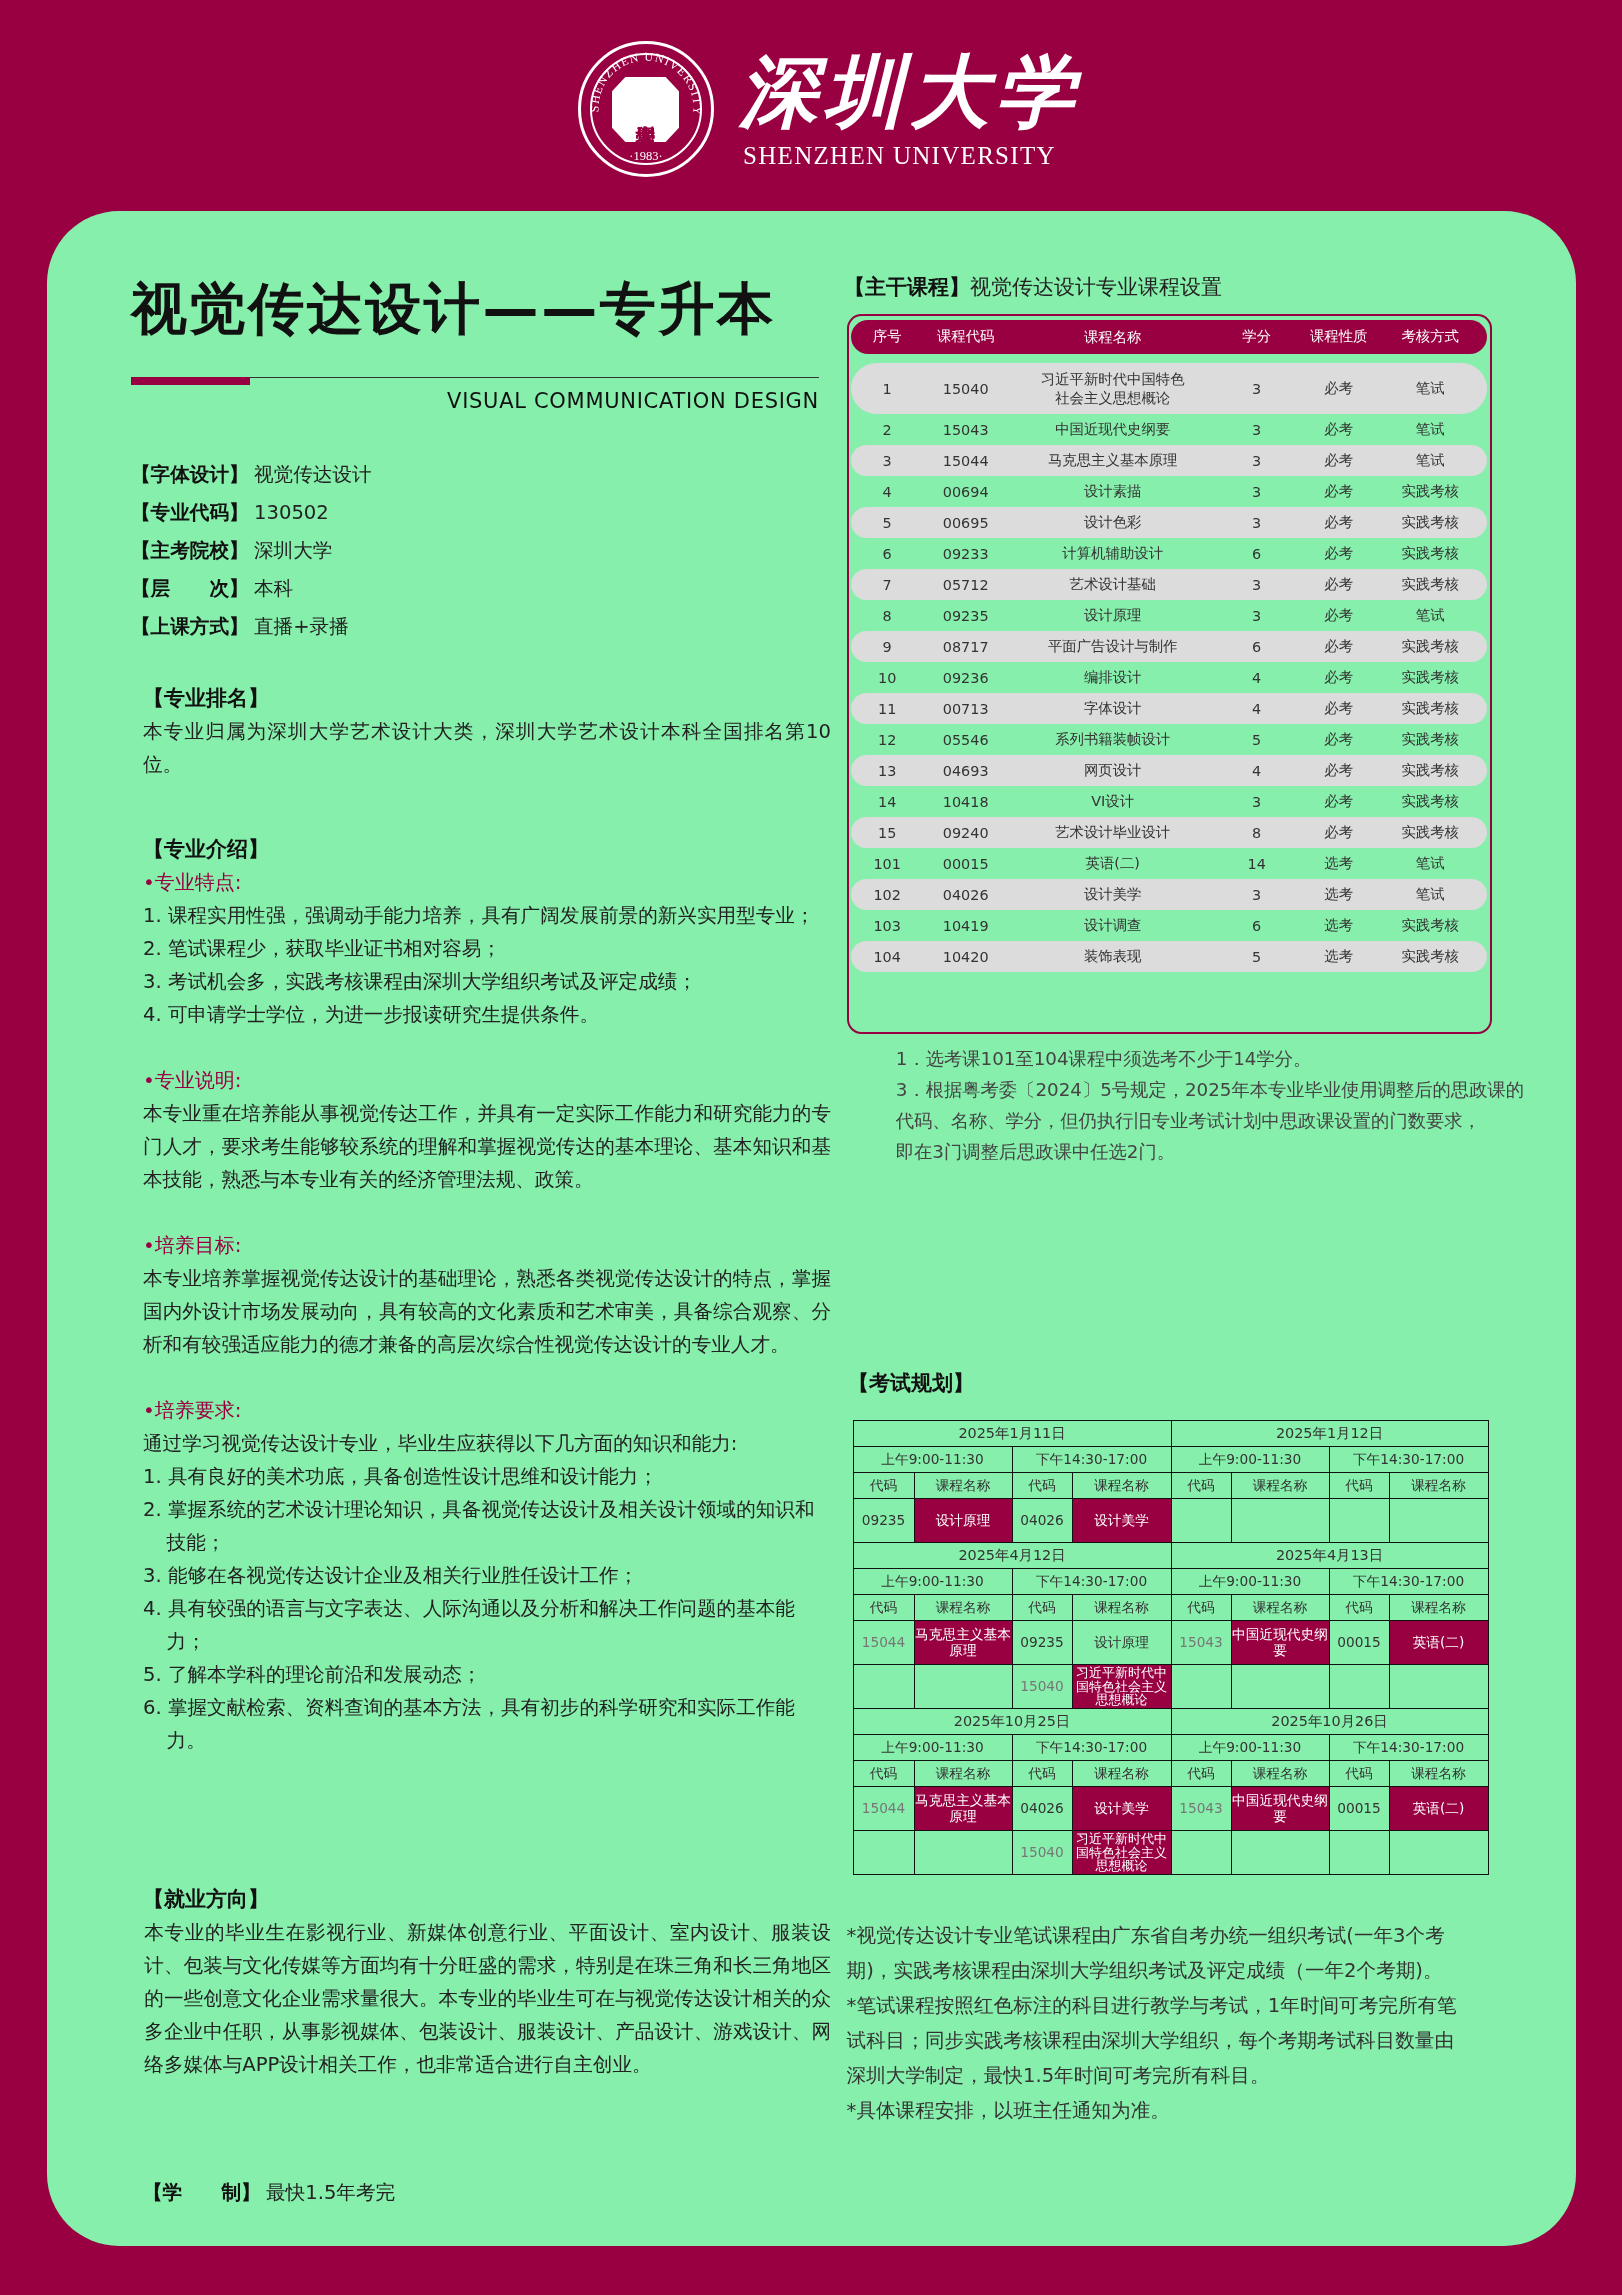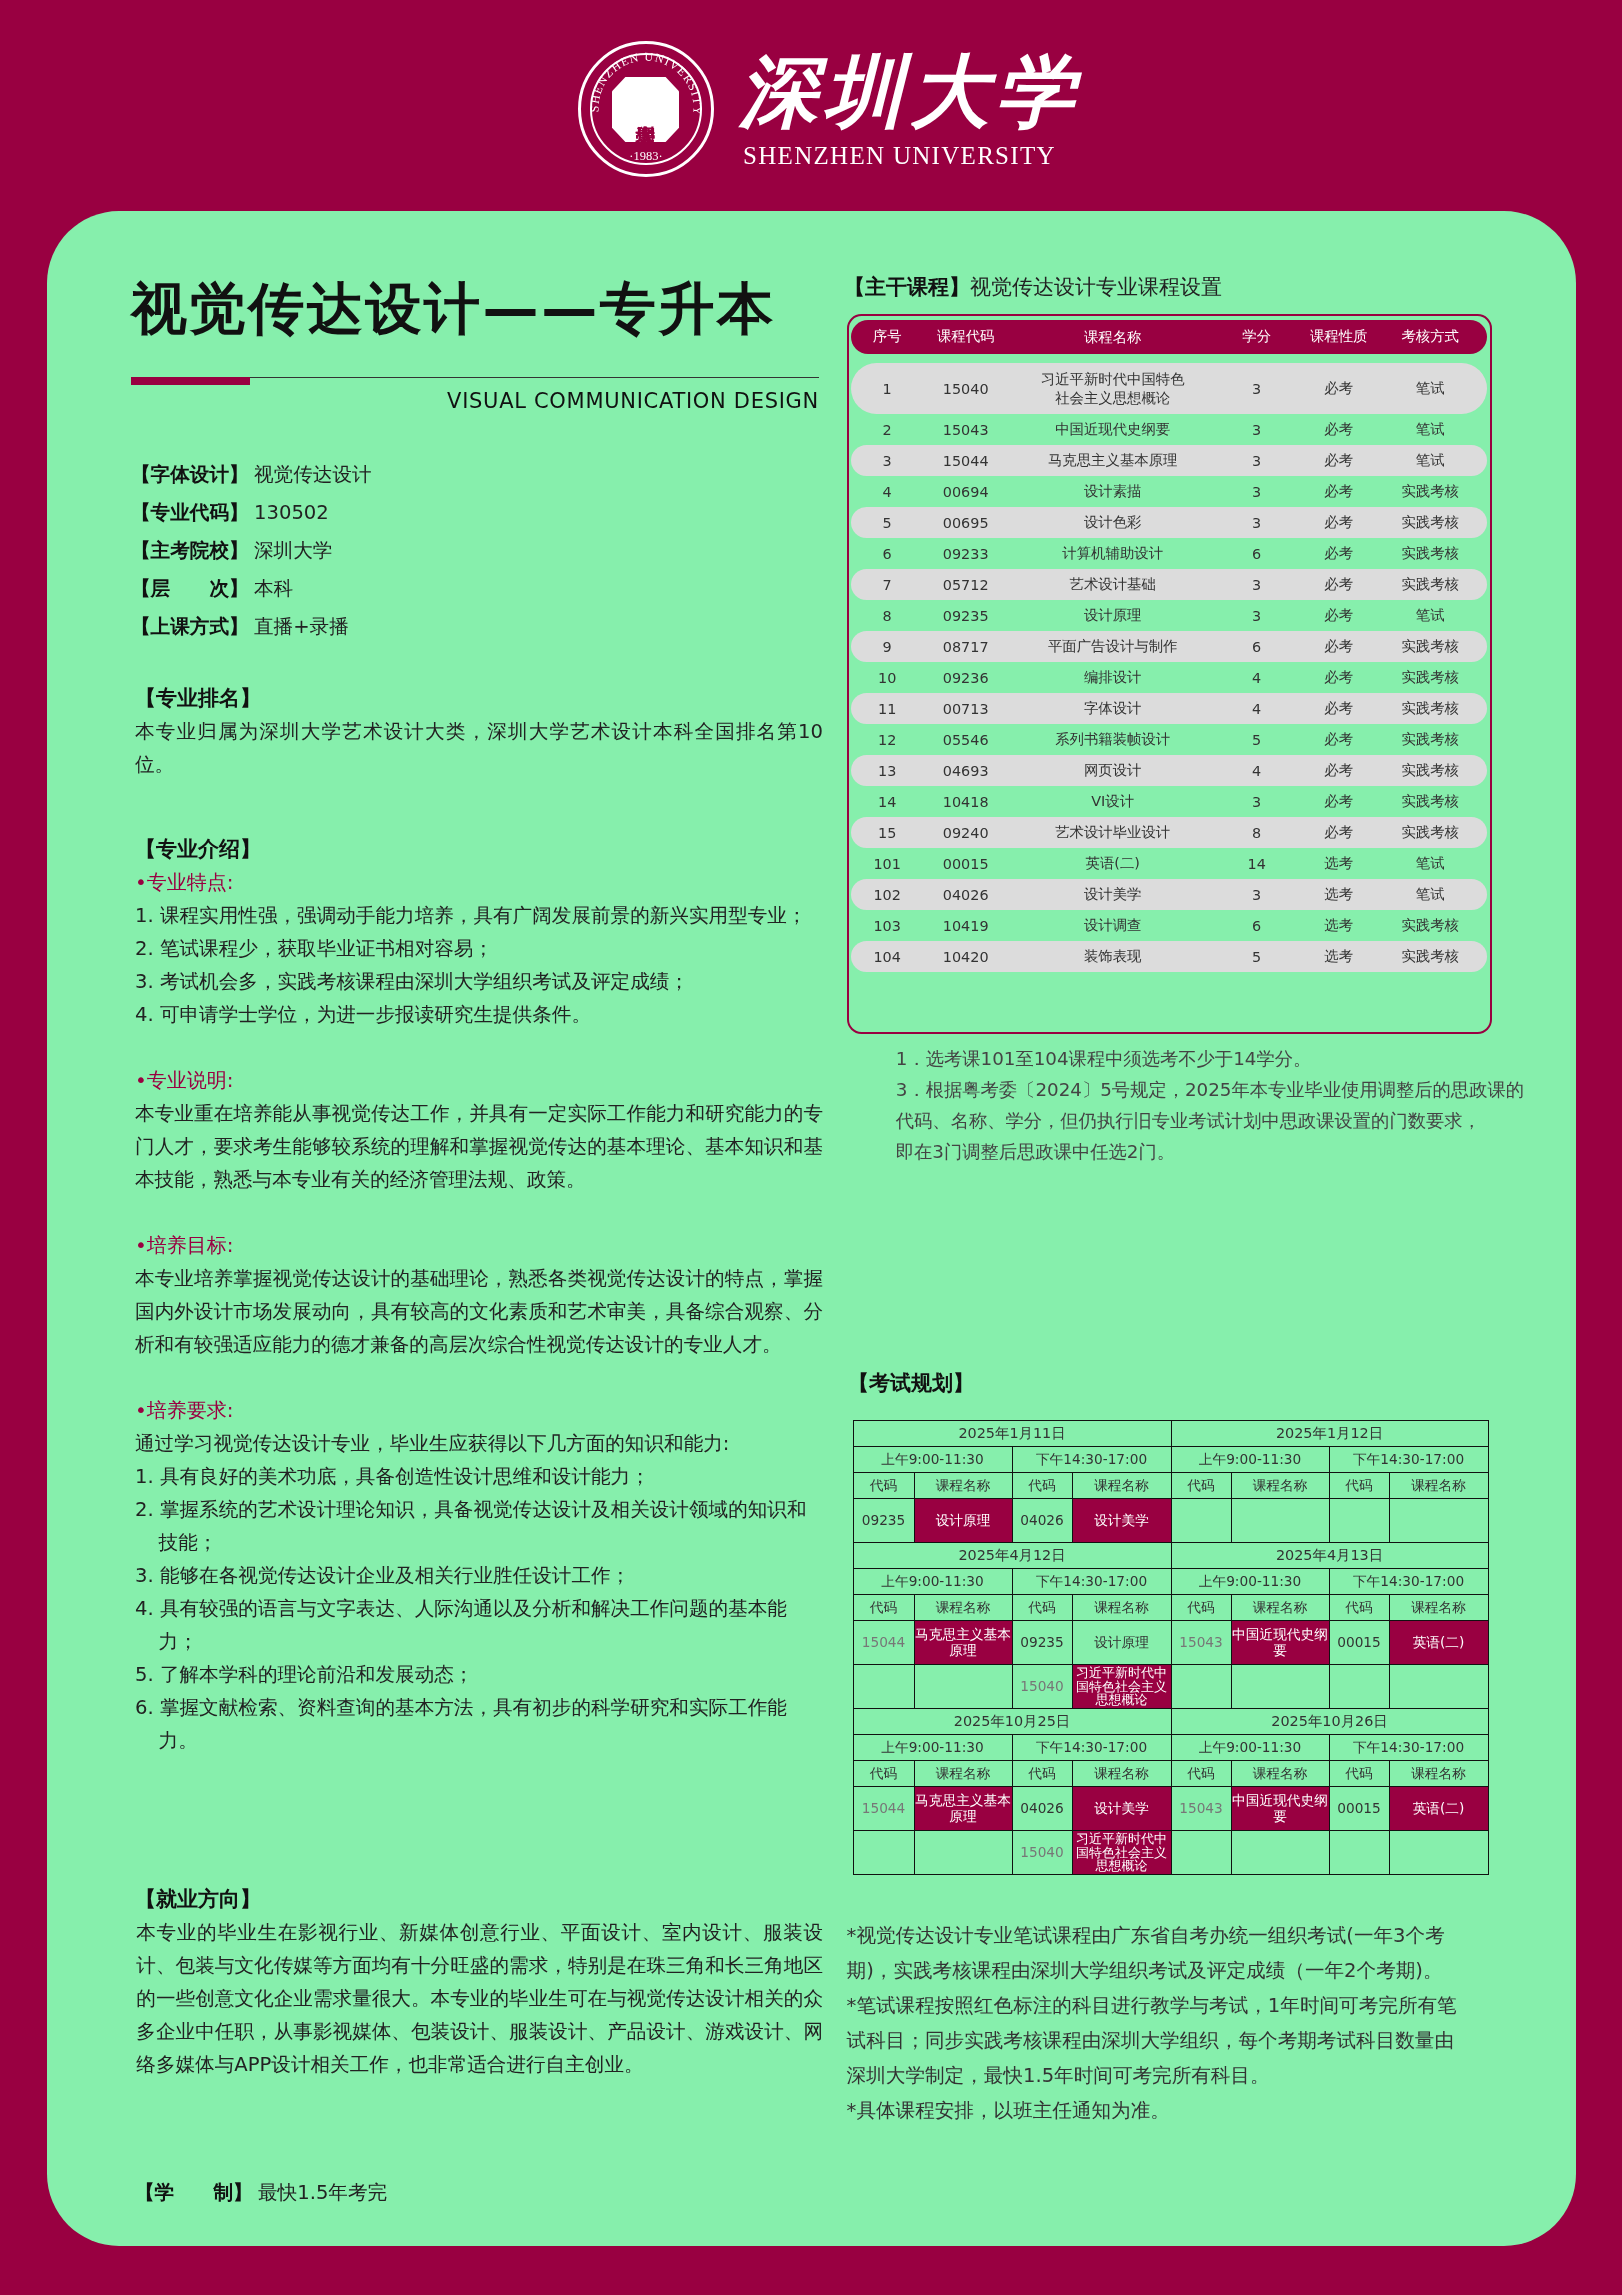--- a/index.html
+++ b/index.html
@@ -66,21 +66,21 @@
   }
   .title-en {
     position: absolute; right: 0; top: 178px; font-size: 21px; color: #111; letter-spacing: 0.7px;
     white-space: nowrap;
   }
   .info-list { position: absolute; left: 0; top: 245px; width: 688px; }
   .info-row { height: 38px; font-size: 19.6px; line-height: 38px; white-space: nowrap; }
   .info-key { font-weight: bold; color: #111; display: inline-block; width: 123px; }
   .info-val { color: #222; }
 
-  .section { position: absolute; left: 4px; width: 688px; }
+  .section { position: absolute; left: 12px; width: 688px; }
   .sec-head { font-size: 21px; font-weight: bold; color: #111; line-height: 33px; height: 33px; }
   .sub-head { font-size: 20px; color: #990041; line-height: 33px; height: 33px; }
   .para { font-size: 19.6px; line-height: 33px; color: #222; text-align: justify; }
   .num-item { font-size: 19.6px; line-height: 33px; color: #222; padding-left: 23.6px; text-indent: -23.6px; }
 
   
   .rc-title {
     position: absolute; left: 0; top: 60px; font-size: 21px; line-height: 33px; white-space: nowrap;
   }
   .rc-title b { font-weight: bold; color: #111; }

